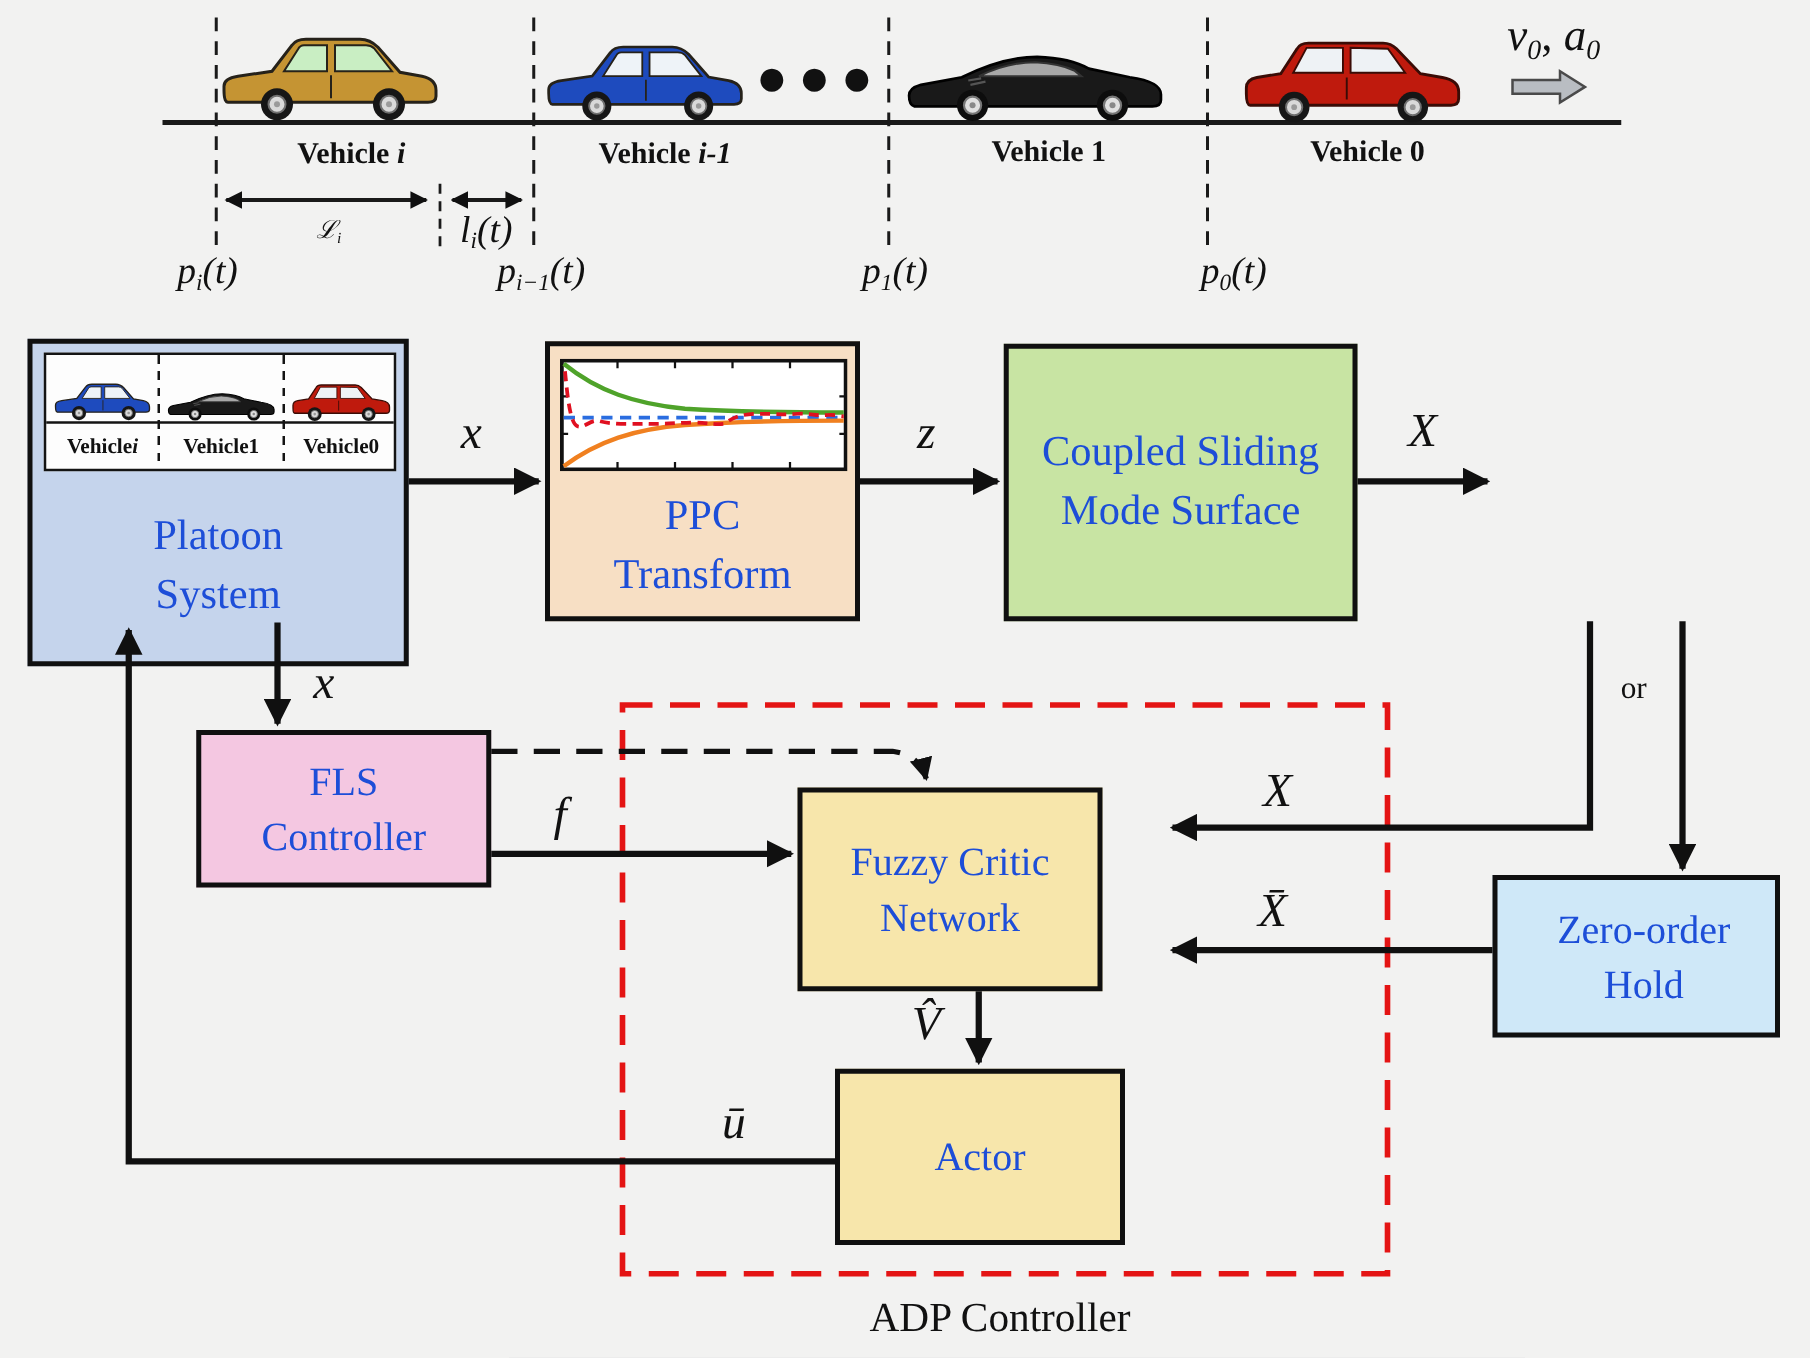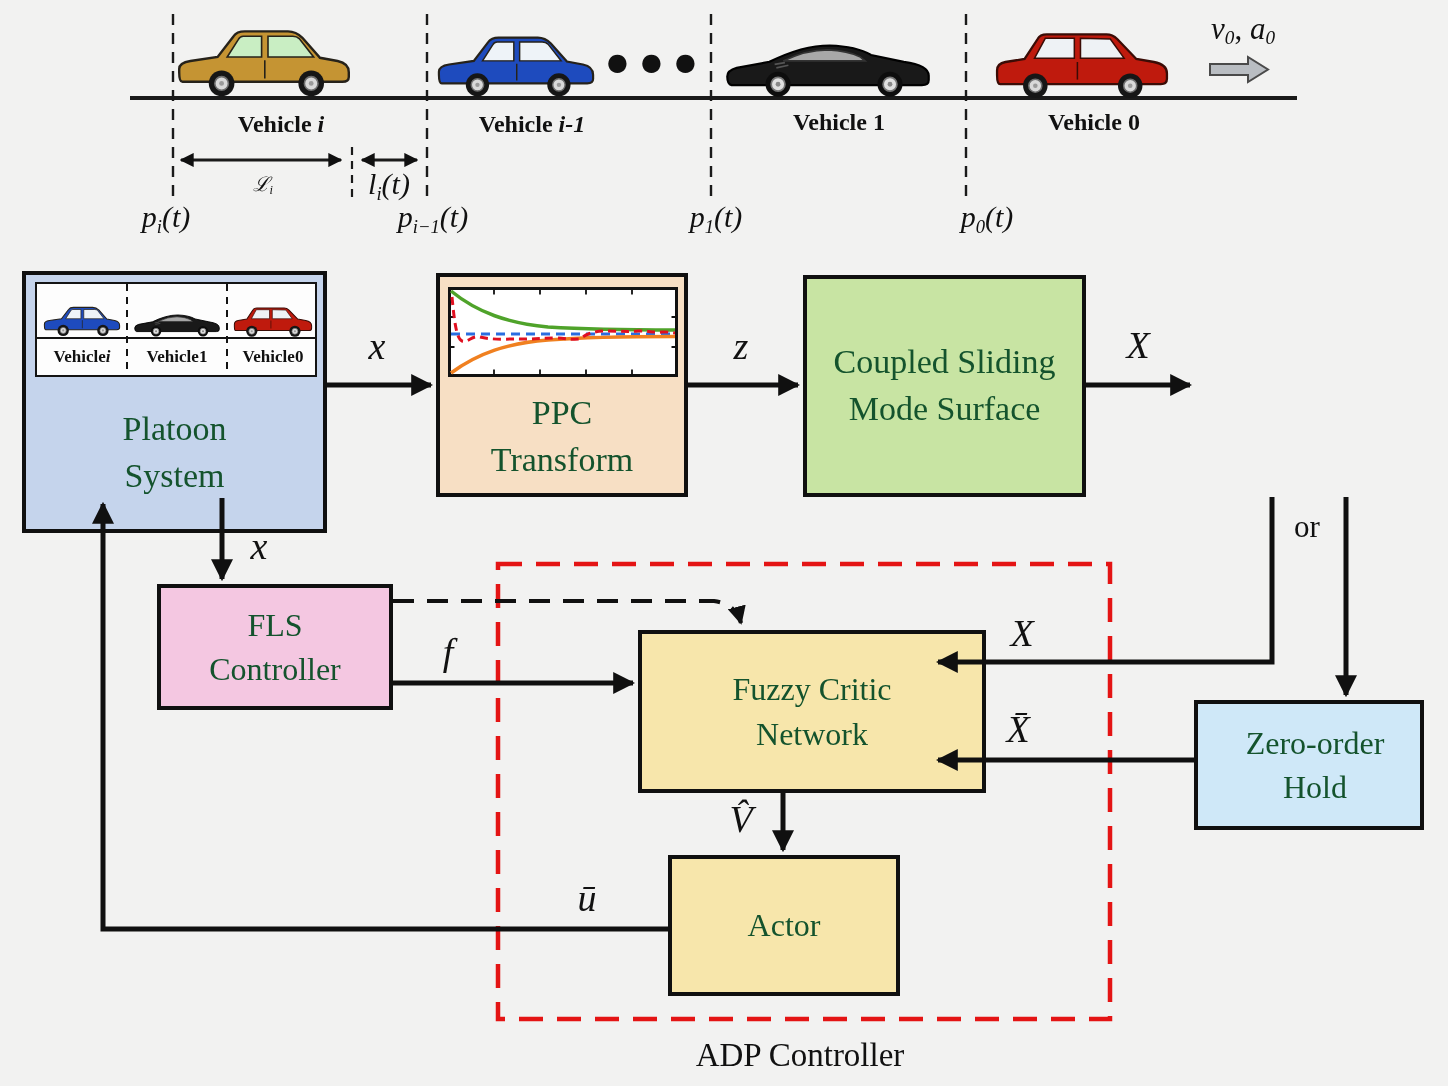--- a/index.html
+++ b/index.html
@@ -14,29 +14,29 @@
   .car{position:absolute;z-index:2;}
   .fg{z-index:6;}
 
   
   .box{
     position:absolute;z-index:3;
     border:4px solid #101010;box-sizing:border-box;
     display:flex;align-items:center;justify-content:center;
   }
   .box-title{
-    text-align:center;font-size:34px;line-height:1.38;color:#14532d;
+    text-align:center;font-size:34px;line-height:1.38;color:#1d4ed8;
   }
   .bt-sm{font-size:32px;}
   #box-platoon{left:22px;top:271px;width:305px;height:262px;background:#c5d4ec;}
   #box-ppc{left:436px;top:273px;width:252px;height:224px;background:#f7dfc4;}
   #box-csms{left:803px;top:275px;width:283px;height:222px;background:#c8e4a3;}
   #box-event{left:1195px;top:274px;width:221px;height:223px;background:#d2c6e9;}
   #box-fls{left:157px;top:584px;width:236px;height:126px;background:#f4c7e1;}
-  #box-critic{left:638px;top:630px;width:348px;height:163px;background:#f7e6ab;}
+  #box-critic{left:638px;top:630px;width:244px;height:163px;background:#f7e6ab;}
   #box-zoh{left:1194px;top:700px;width:230px;height:130px;background:#cfe8f8;padding-left:12px;}
   #box-actor{left:668px;top:855px;width:232px;height:141px;background:#f7e6ab;}
 
   #box-platoon,#box-ppc{display:block;}
   .lower-title{
     position:absolute;left:0;right:0;bottom:0;
     display:flex;align-items:center;justify-content:center;text-align:center;
   }
   #box-platoon .lower-title{top:102px;}
   #box-ppc .lower-title{top:104px;}
@@ -156,21 +156,21 @@
   <div class="lab vehlab" style="left:532px;top:124px">
     <span>Vehicle</span><span class="idx italic">i-1</span>
   </div>
   <div class="lab vehlab" style="left:839px;top:122px">
     <span>Vehicle</span><span class="idx">1</span>
   </div>
   <div class="lab vehlab" style="left:1094px;top:122px">
     <span>Vehicle</span><span class="idx">0</span>
   </div>
 
-  <div class="lab math" style="left:1243px;top:30px;font-size:31px">
+  <div class="lab math" style="left:1243px;top:30px;font-size:36px">
     <i>v</i><sub>0</sub><span>, </span><i>a</i><sub>0</sub>
   </div>
 
   <div class="lab math" style="left:263px;top:184px;font-size:20px">
     <i>ℒ</i><sub>i</sub>
   </div>
   <div class="lab math" style="left:389px;top:186px">
     <i>l</i><sub>i</sub><i>(t)</i>
   </div>
 
@@ -287,17 +287,17 @@
 
   <div class="lab sig" style="left:377px;top:346px">x</div>
   <div class="lab sig" style="left:741px;top:346px">z</div>
   <div class="lab sig" style="left:1138px;top:345px">X</div>
   <div class="lab sig" style="left:259px;top:546px">x</div>
   <div class="lab sig" style="left:1022px;top:633px">X</div>
   <div class="lab sig" style="left:1018px;top:729px">X̄</div>
   <div class="lab sig" style="left:448px;top:652px">f</div>
   <div class="lab sig" style="left:741px;top:819px">V̂</div>
   <div class="lab sig" style="left:587px;top:898px">ū</div>
-  <div class="lab sig rom" style="left:1307px;top:527px;font-size:31px">or</div>
+  <div class="lab sig rom" style="left:1307px;top:551px;font-size:25px">or</div>
 
   <div class="lab adp" style="left:800px;top:1055px">ADP Controller</div>
 
 </div>
 
 </body></html>

